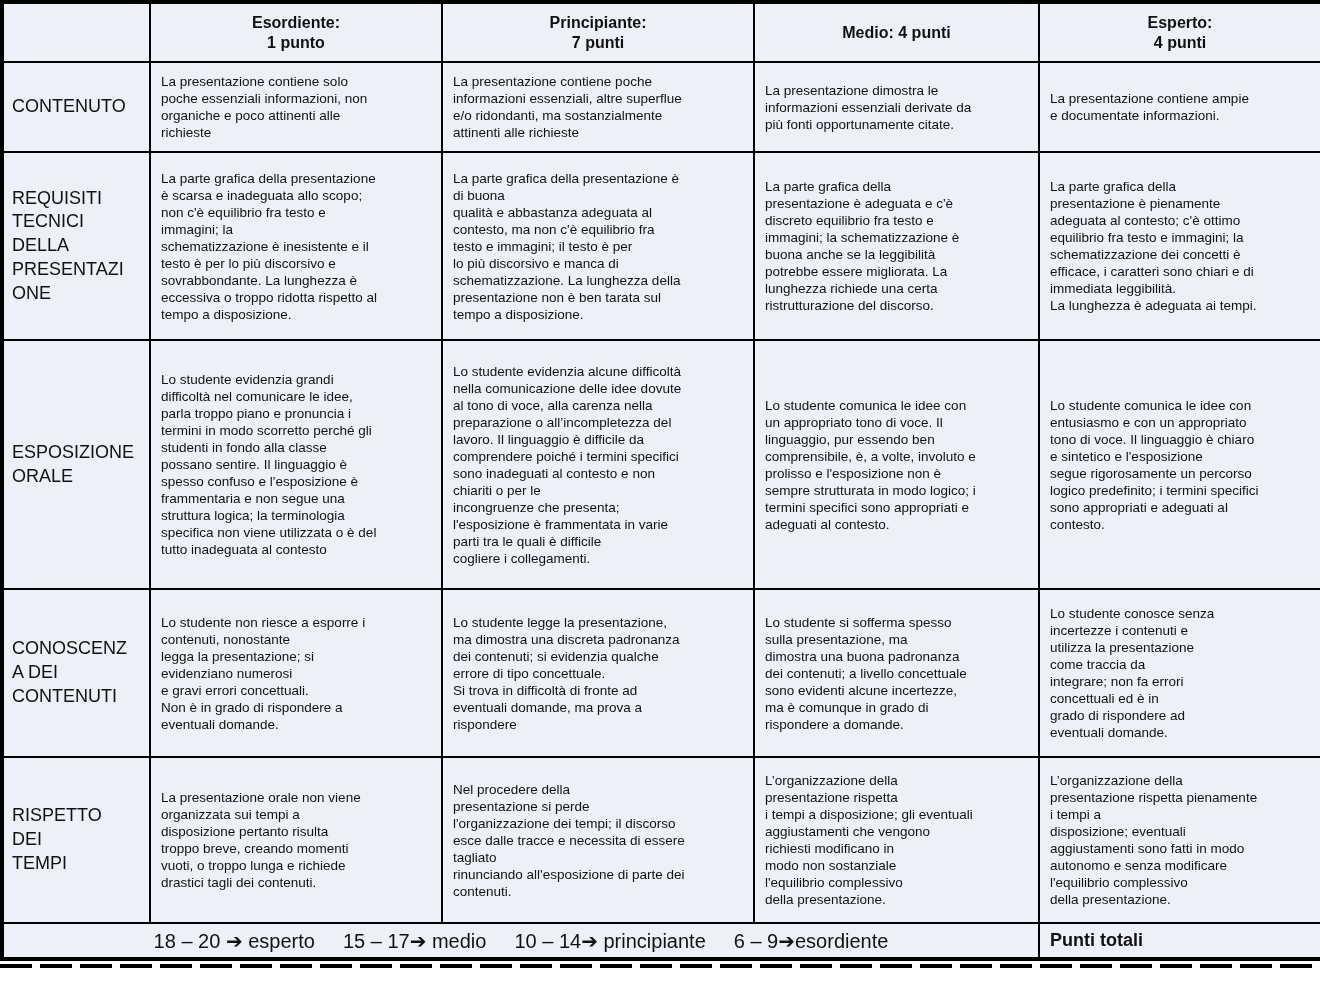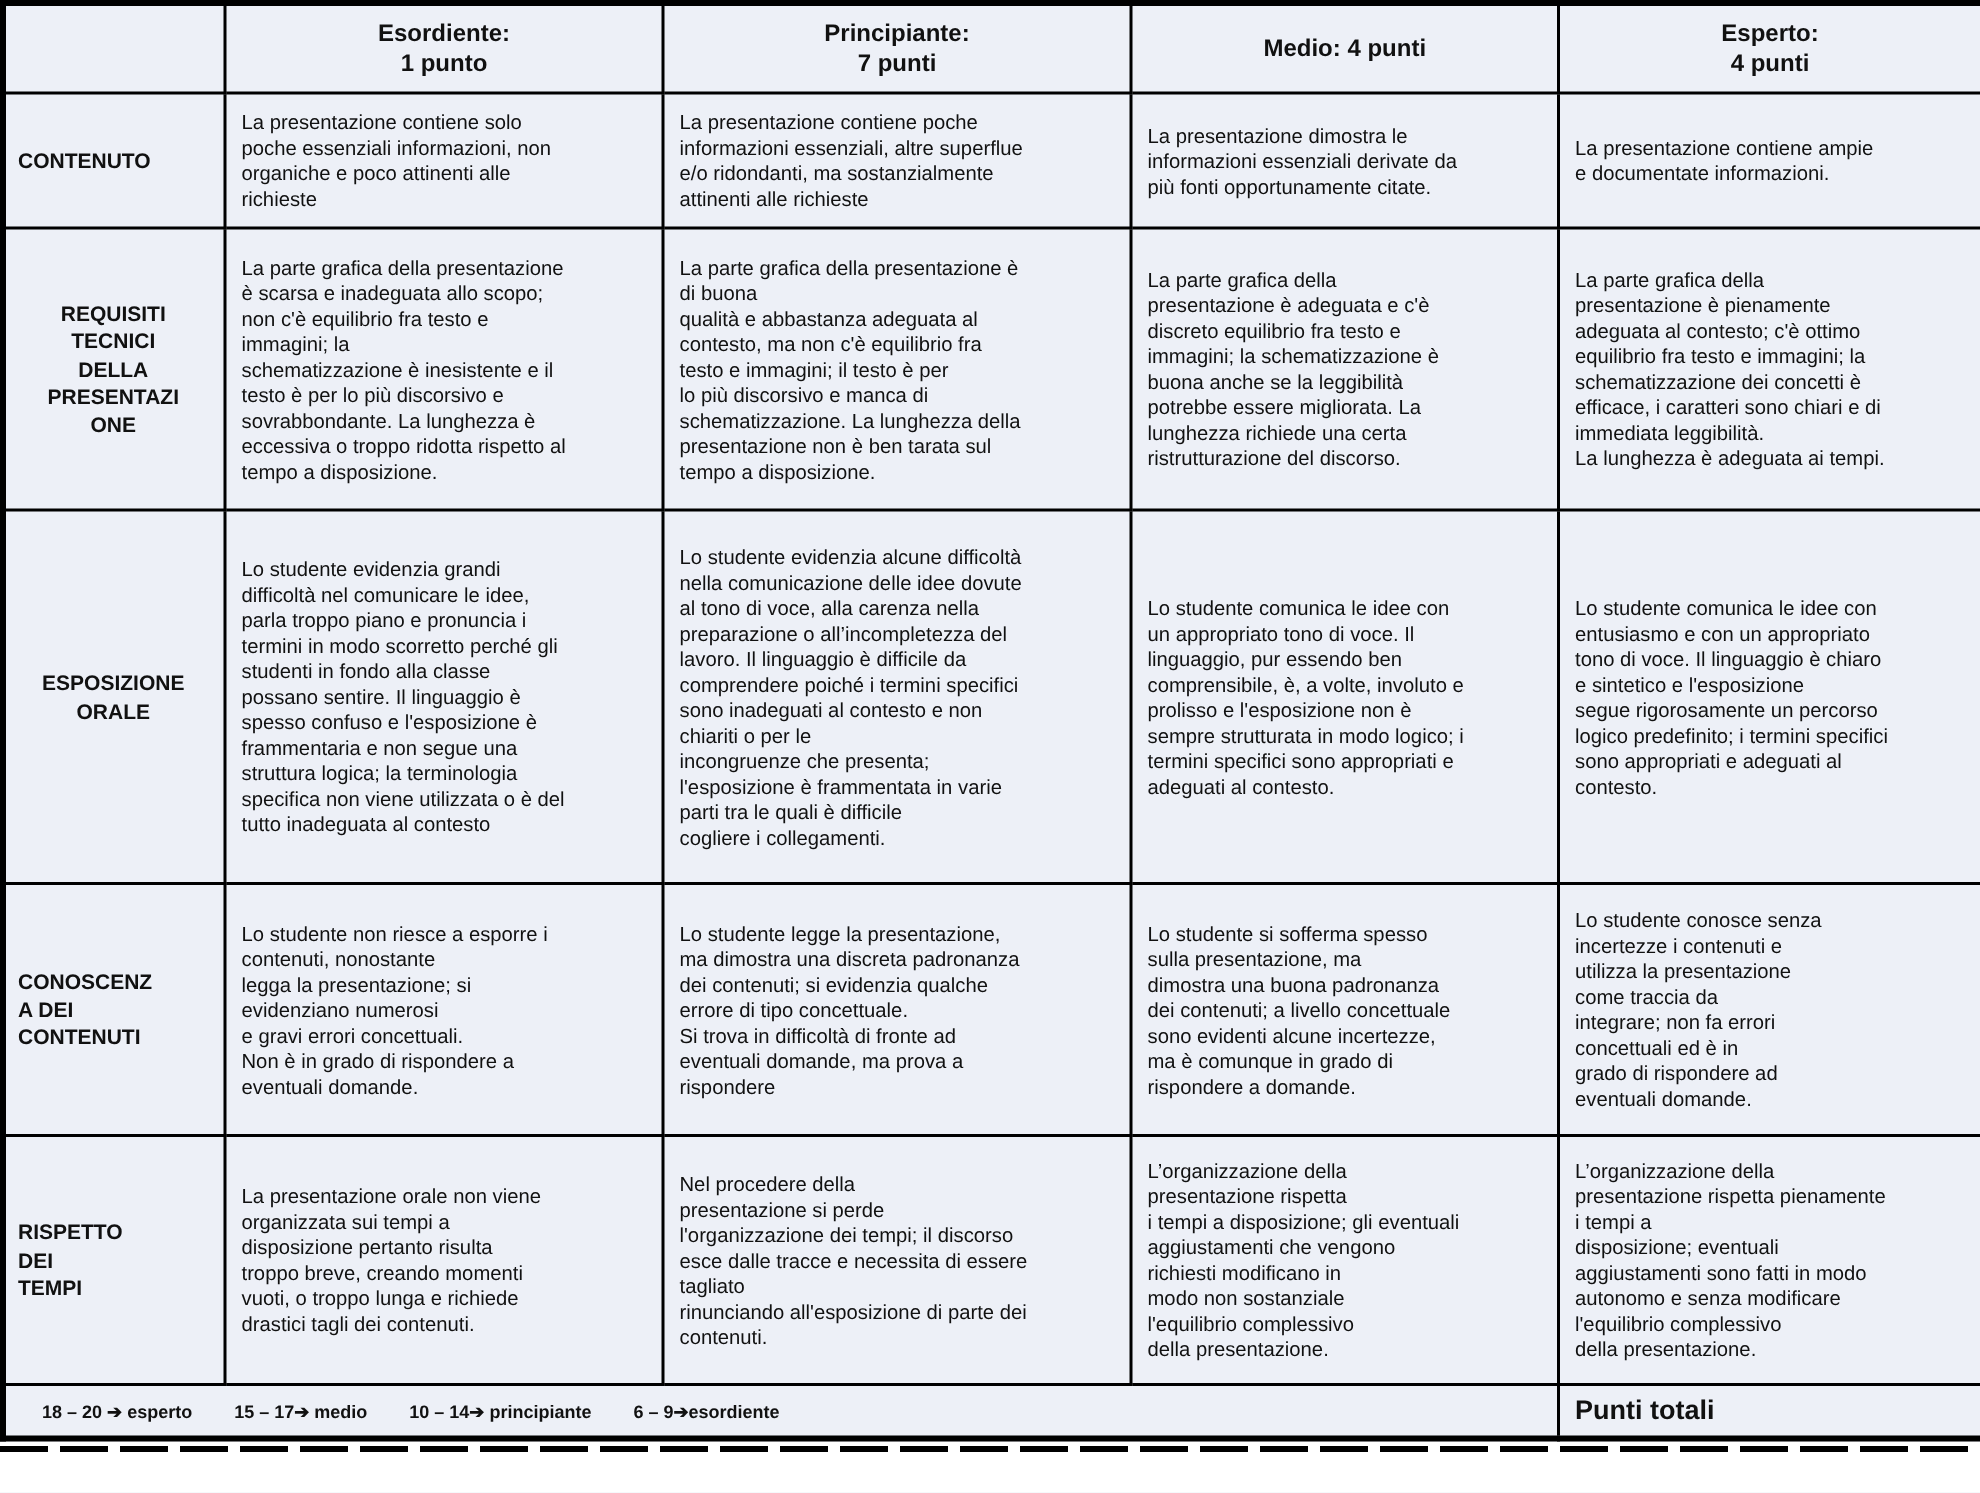--- a/index.html
+++ b/index.html
@@ -32,48 +32,48 @@
   thead th {
     font-size: 16px;
     font-weight: bold;
     text-align: center;
     white-space: pre-line;
     line-height: 1.25;
   }
   thead tr { height: 60px; }
 
   tbody th.criterion {
-    font-size: 14px;
-    font-weight: bold;
+    font-size: 18px;
+    font-weight: normal;
     white-space: pre-line;
     line-height: 1.32;
     text-align: left;
     padding-left: 8px;
   }
-  tbody th.criterion.align-center { text-align: center; }
+  tbody th.criterion.align-center { }
 
   tbody td.level-cell {
     font-size: 13.5px;
     line-height: 17px;
     text-align: left;
     white-space: pre-line;
   }
 
   tr.row-contenuto   { height: 90px;  }
   tr.row-requisiti   { height: 188px; }
   tr.row-esposizione { height: 249px; }
   tr.row-conoscenza  { height: 168px; }
   tr.row-rispetto    { height: 166px; }
 
   tfoot tr { height: 36px; }
   tfoot td { border-top: 3px solid #000000; }
   td.footer-scale {
-    text-align: left;
-    font-size: 12px;
-    font-weight: bold;
+    text-align: center;
+    font-size: 20px;
+    font-weight: normal;
     white-space: nowrap;
   }
   td.footer-scale .scale-entry { display: inline-block; margin: 0 14px; }
   td.footer-total {
     font-size: 18px;
     font-weight: bold;
     text-align: left;
   }
   .bottom-dashes {
     margin-top: 3px;

